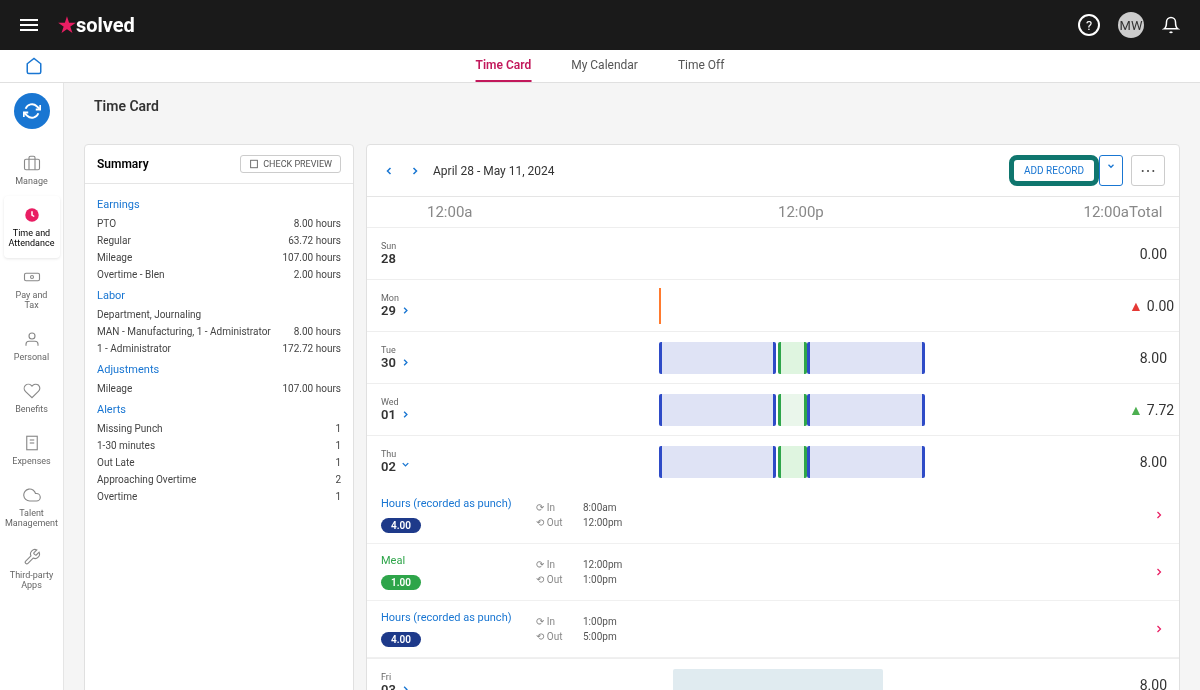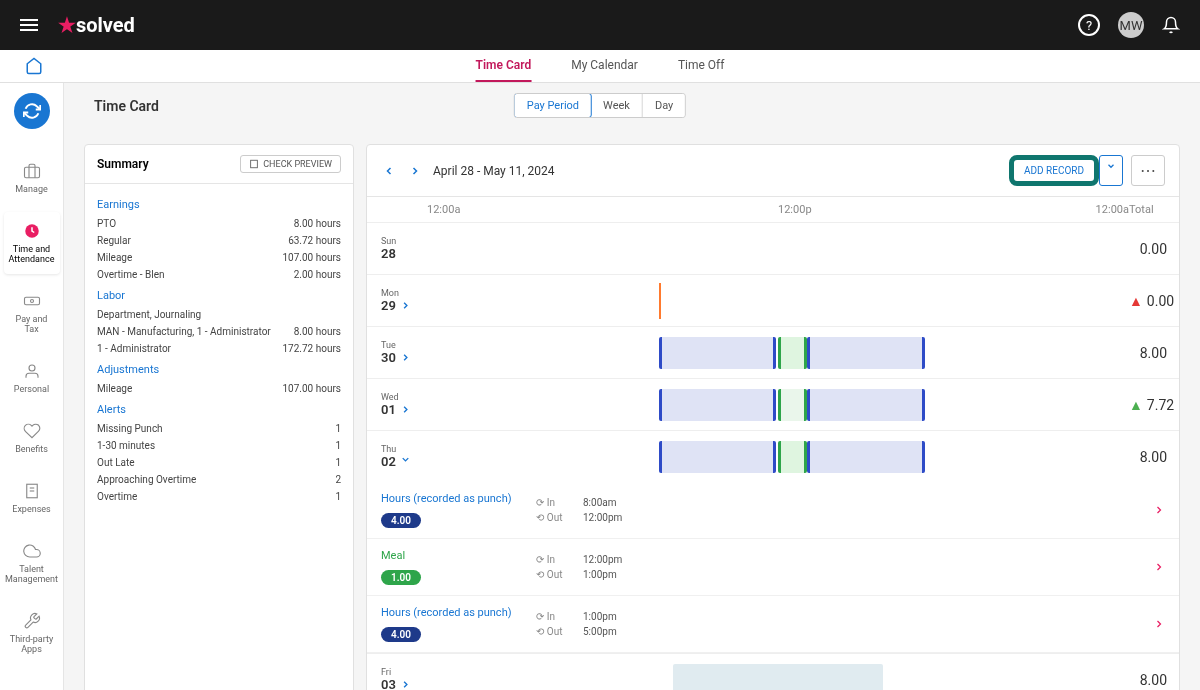--- a/index.html
+++ b/index.html
@@ -13,21 +13,21 @@
 .header-right{display:flex;align-items:center;gap:18px}
 .help-icon{width:22px;height:22px;border:2px solid #fff;border-radius:50%;color:#fff;display:flex;align-items:center;justify-content:center;font-size:13px;cursor:pointer}
 .avatar{width:26px;height:26px;background:#ccc;border-radius:50%;display:flex;align-items:center;justify-content:center;font-size:13px;color:#333;cursor:pointer}
 .bell{color:#fff;cursor:pointer}
 .subnav{background:#fff;height:33px;display:flex;align-items:center;border-bottom:1px solid #e0e0e0}
 .home-icon{margin-left:25px;color:#1976d2;cursor:pointer}
 .subnav-tabs{display:flex;margin-left:auto;margin-right:auto;gap:40px;position:absolute;left:50%;transform:translateX(-50%)}
 .subnav-tab{font-size:12px;color:#555;cursor:pointer;padding:8px 0}
 .subnav-tab.active{color:#c2185b;border-bottom:2px solid #c2185b;font-weight:600}
 .main{display:flex;height:calc(100vh - 83px)}
-.sidebar{width:64px;background:#fff;border-right:1px solid #e5e5e5;padding-top:10px;display:flex;flex-direction:column;align-items:center;gap:8px}
+.sidebar{width:64px;background:#fff;border-right:1px solid #e5e5e5;padding-top:10px;display:flex;flex-direction:column;align-items:center;}
 .refresh-btn{width:36px;height:36px;background:#1976d2;border-radius:50%;display:flex;align-items:center;justify-content:center;color:#fff;cursor:pointer;margin-bottom:15px}
 .side-item{display:flex;flex-direction:column;align-items:center;gap:4px;padding:10px 4px;cursor:pointer;font-size:9px;color:#666;text-align:center;width:56px;border-radius:4px}
 .side-item.active{background:#fff;color:#000;box-shadow:0 1px 3px rgba(0,0,0,0.1)}
 .side-item.active .side-icon{color:#e91e63}
 .side-icon{color:#888}
 .content{flex:1;padding:15px 20px;overflow-y:auto}
 .page-title{font-size:14px;font-weight:600;color:#333;margin-bottom:12px;margin-left:10px}
 .toolbar{display:flex;justify-content:center;margin-bottom:12px;position:absolute;left:50%;transform:translateX(-50%);top:93px}
 .seg{display:flex;border:1px solid #ccc;border-radius:3px;overflow:hidden}
 .seg-btn{padding:5px 12px;font-size:11px;cursor:pointer;background:#fff;border-right:1px solid #ccc;color:#555}
@@ -43,21 +43,21 @@
 .sum-row{display:flex;justify-content:space-between;font-size:10px;color:#444;padding:3px 0}
 .timecard{flex:1;background:#fff;border:1px solid #e0e0e0;border-radius:4px}
 .tc-head{display:flex;align-items:center;padding:10px 14px;border-bottom:1px solid #e5e5e5;gap:10px}
 .nav-arrow{color:#1976d2;cursor:pointer;padding:2px}
 .date-range{font-size:12px;font-weight:400;color:#333}
 .tc-head-right{margin-left:auto;display:flex;gap:8px}
 .add-btn{border:5px solid #0f766e;color:#1976d2;font-size:10px;padding:5px 10px;border-radius:8px;cursor:pointer;display:flex;align-items:center}
 .add-drop{border:1px solid #1976d2;color:#1976d2;padding:5px 6px;border-radius:3px;cursor:pointer;margin-left:-8px;border-left:1px solid #1976d2}
 .more-btn{border:1px solid #ccc;padding:5px 8px;border-radius:3px;cursor:pointer;color:#555}
 .tc-grid{position:relative}
-.time-header{display:flex;font-size:11px;color:#888;padding:6px 0}
+.time-header{display:flex;font-size:15px;color:#888;padding:6px 0}
 .day-col{width:60px}
 .time-col{flex:1;position:relative}
 .time-lbl{position:absolute}
 .total-col{width:50px;padding-right:12px}
 .day-row{display:flex;border-top:1px solid #eee;min-height:52px;align-items:center;position:relative}
 .day-label{width:60px;padding-left:14px;font-size:10px;color:#666}
 .day-label .dow{font-size:9px}
 .day-label .dnum{font-size:13px;font-weight:600;color:#333}
 .day-expand{color:#1976d2;cursor:pointer;margin-left:4px}
 .day-track{flex:1;position:relative;height:44px}
@@ -196,27 +196,20 @@
           <svg width="18" height="18" viewBox="0 0 24 24" fill="none" stroke="currentColor" stroke-width="1.5">
             <path d="M14.7 6.3a1 1 0 0 0 0 1.4l1.6 1.6a1 1 0 0 0 1.4 0l3.77-3.77a6 6 0 0 1-7.94 7.94l-6.91 6.91a2.12 2.12 0 0 1-3-3l6.91-6.91a6 6 0 0 1 7.94-7.94l-3.76 3.76z"></path>
           </svg>
         </span>
         <span>Third-party Apps</span>
       </div>
   </div>
 
   <div class="content">
     <div class="page-title">Time Card</div>
-    <div class="toolbar">
-      <div class="seg">
-        <div class="seg-btn active">Pay Period</div>
-        <div class="seg-btn">Week</div>
-        <div class="seg-btn">Day</div>
-      </div>
-    </div>
 
     <div class="panels">
       <div class="summary">
         <div class="summary-head">
           <div class="summary-title">Summary</div>
           <div class="check-btn">
               <svg width="10" height="10" viewBox="0 0 24 24" fill="none" stroke="currentColor" stroke-width="2">
                 <rect x="4" y="3" width="16" height="18"></rect>
               </svg>
               <span>CHECK PREVIEW</span>

